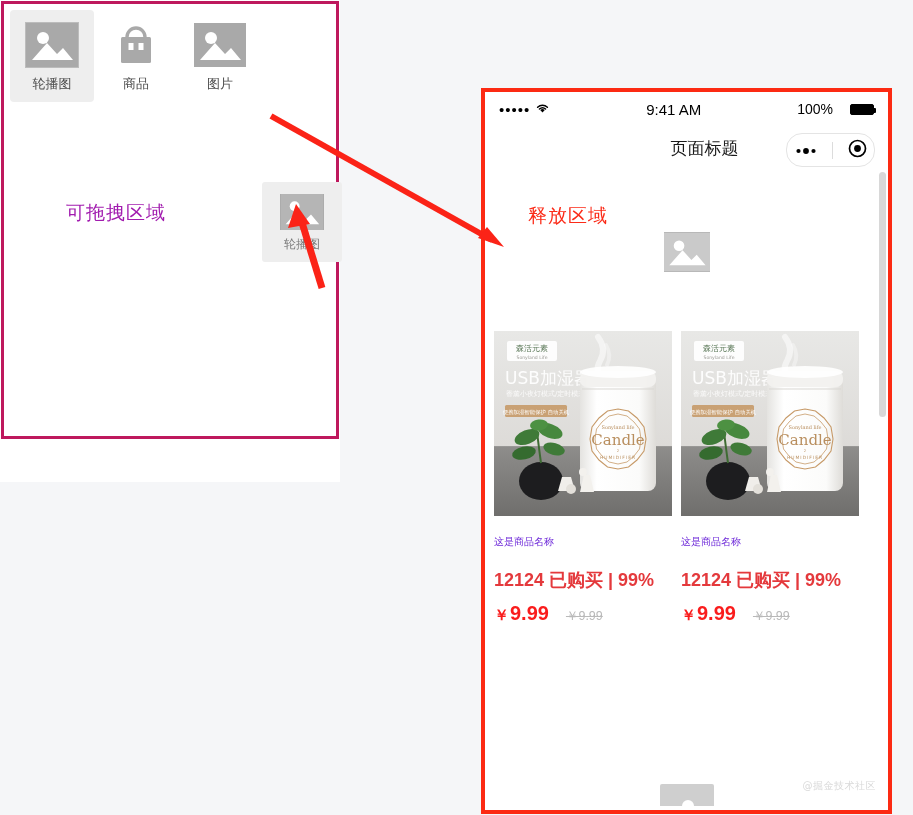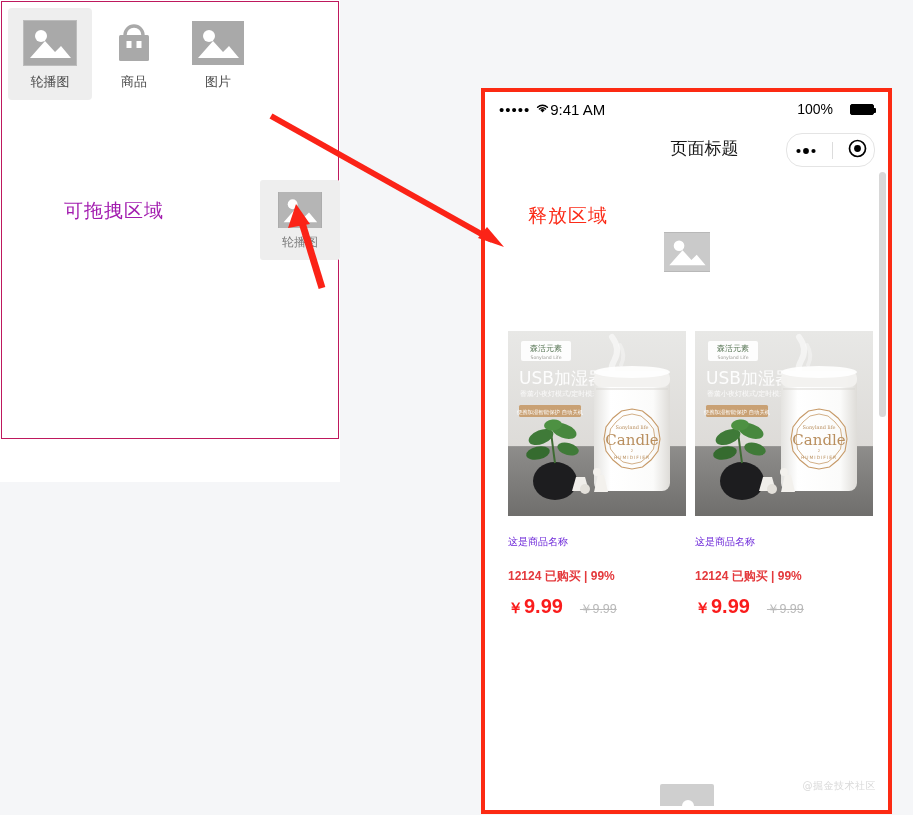--- a/index.html
+++ b/index.html
@@ -21,21 +21,21 @@
     left: 0; top: 0;
     width: 340px;
     height: 482px;
     background: #ffffff;
   }
   .drag-panel {
     position: absolute;
     left: 1px; top: 1px;
     width: 338px;
     height: 438px;
-    border: 1px solid #be185d;
+    border: 3px solid #be185d;
     box-sizing: border-box;
     background: #ffffff;
   }
   .palette {
     position: absolute;
     left: 6px; top: 6px;
     display: flex;
     flex-direction: row;
     align-items: flex-start;
   }
@@ -119,21 +119,21 @@
     height: 34px;
     display: flex;
     align-items: center;
     padding: 0 14px;
     font-size: 14px;
     color: #000;
     font-family: "Liberation Sans", sans-serif;
   }
   .sb-left { display: flex; align-items: center; gap: 5px; flex: 0 0 auto; }
   .sb-dots { letter-spacing: 1px; font-size: 15px; line-height: 1; }
-  .sb-center { flex: 1; font-weight: 500; font-size: 15px; }
+  .sb-center { flex: 1; text-align: center; font-weight: 500; font-size: 15px; }
   .sb-right { display: flex; align-items: center; gap: 17px; flex: 0 0 auto; font-size: 14px; }
   .battery {
     width: 24px; height: 11px;
     border: 1px solid #000;
     border-radius: 2px;
     position: relative;
     box-sizing: border-box;
     background: #000;
   }
   .battery::after {
@@ -184,39 +184,39 @@
     display: flex;
     align-items: flex-end;
     justify-content: center;
     padding-bottom: 8px;
     box-sizing: border-box;
   }
 
   .goods-grid {
     display: flex;
     gap: 9px;
-    padding: 0 23px;
+    padding: 0 9px;
     margin-top: 51px;
   }
   .goods-card { width: 178px; }
   .goods-img {
     width: 178px;
     height: 185px;
     position: relative;
     overflow: hidden;
     background: #d6d6d4;
   }
   .goods-name {
     font-size: 10px;
     color: #6d28d9;
     margin-top: 20px;
     line-height: 1.2;
   }
   .goods-meta {
-    font-size: 12px;
+    font-size: 18px;
     color: #e4393c;
     margin-top: 20px;
     font-weight: bold;
   }
   .goods-price-row {
     margin-top: 10px;
     display: flex;
     align-items: flex-end;
     gap: 17px;
   }

